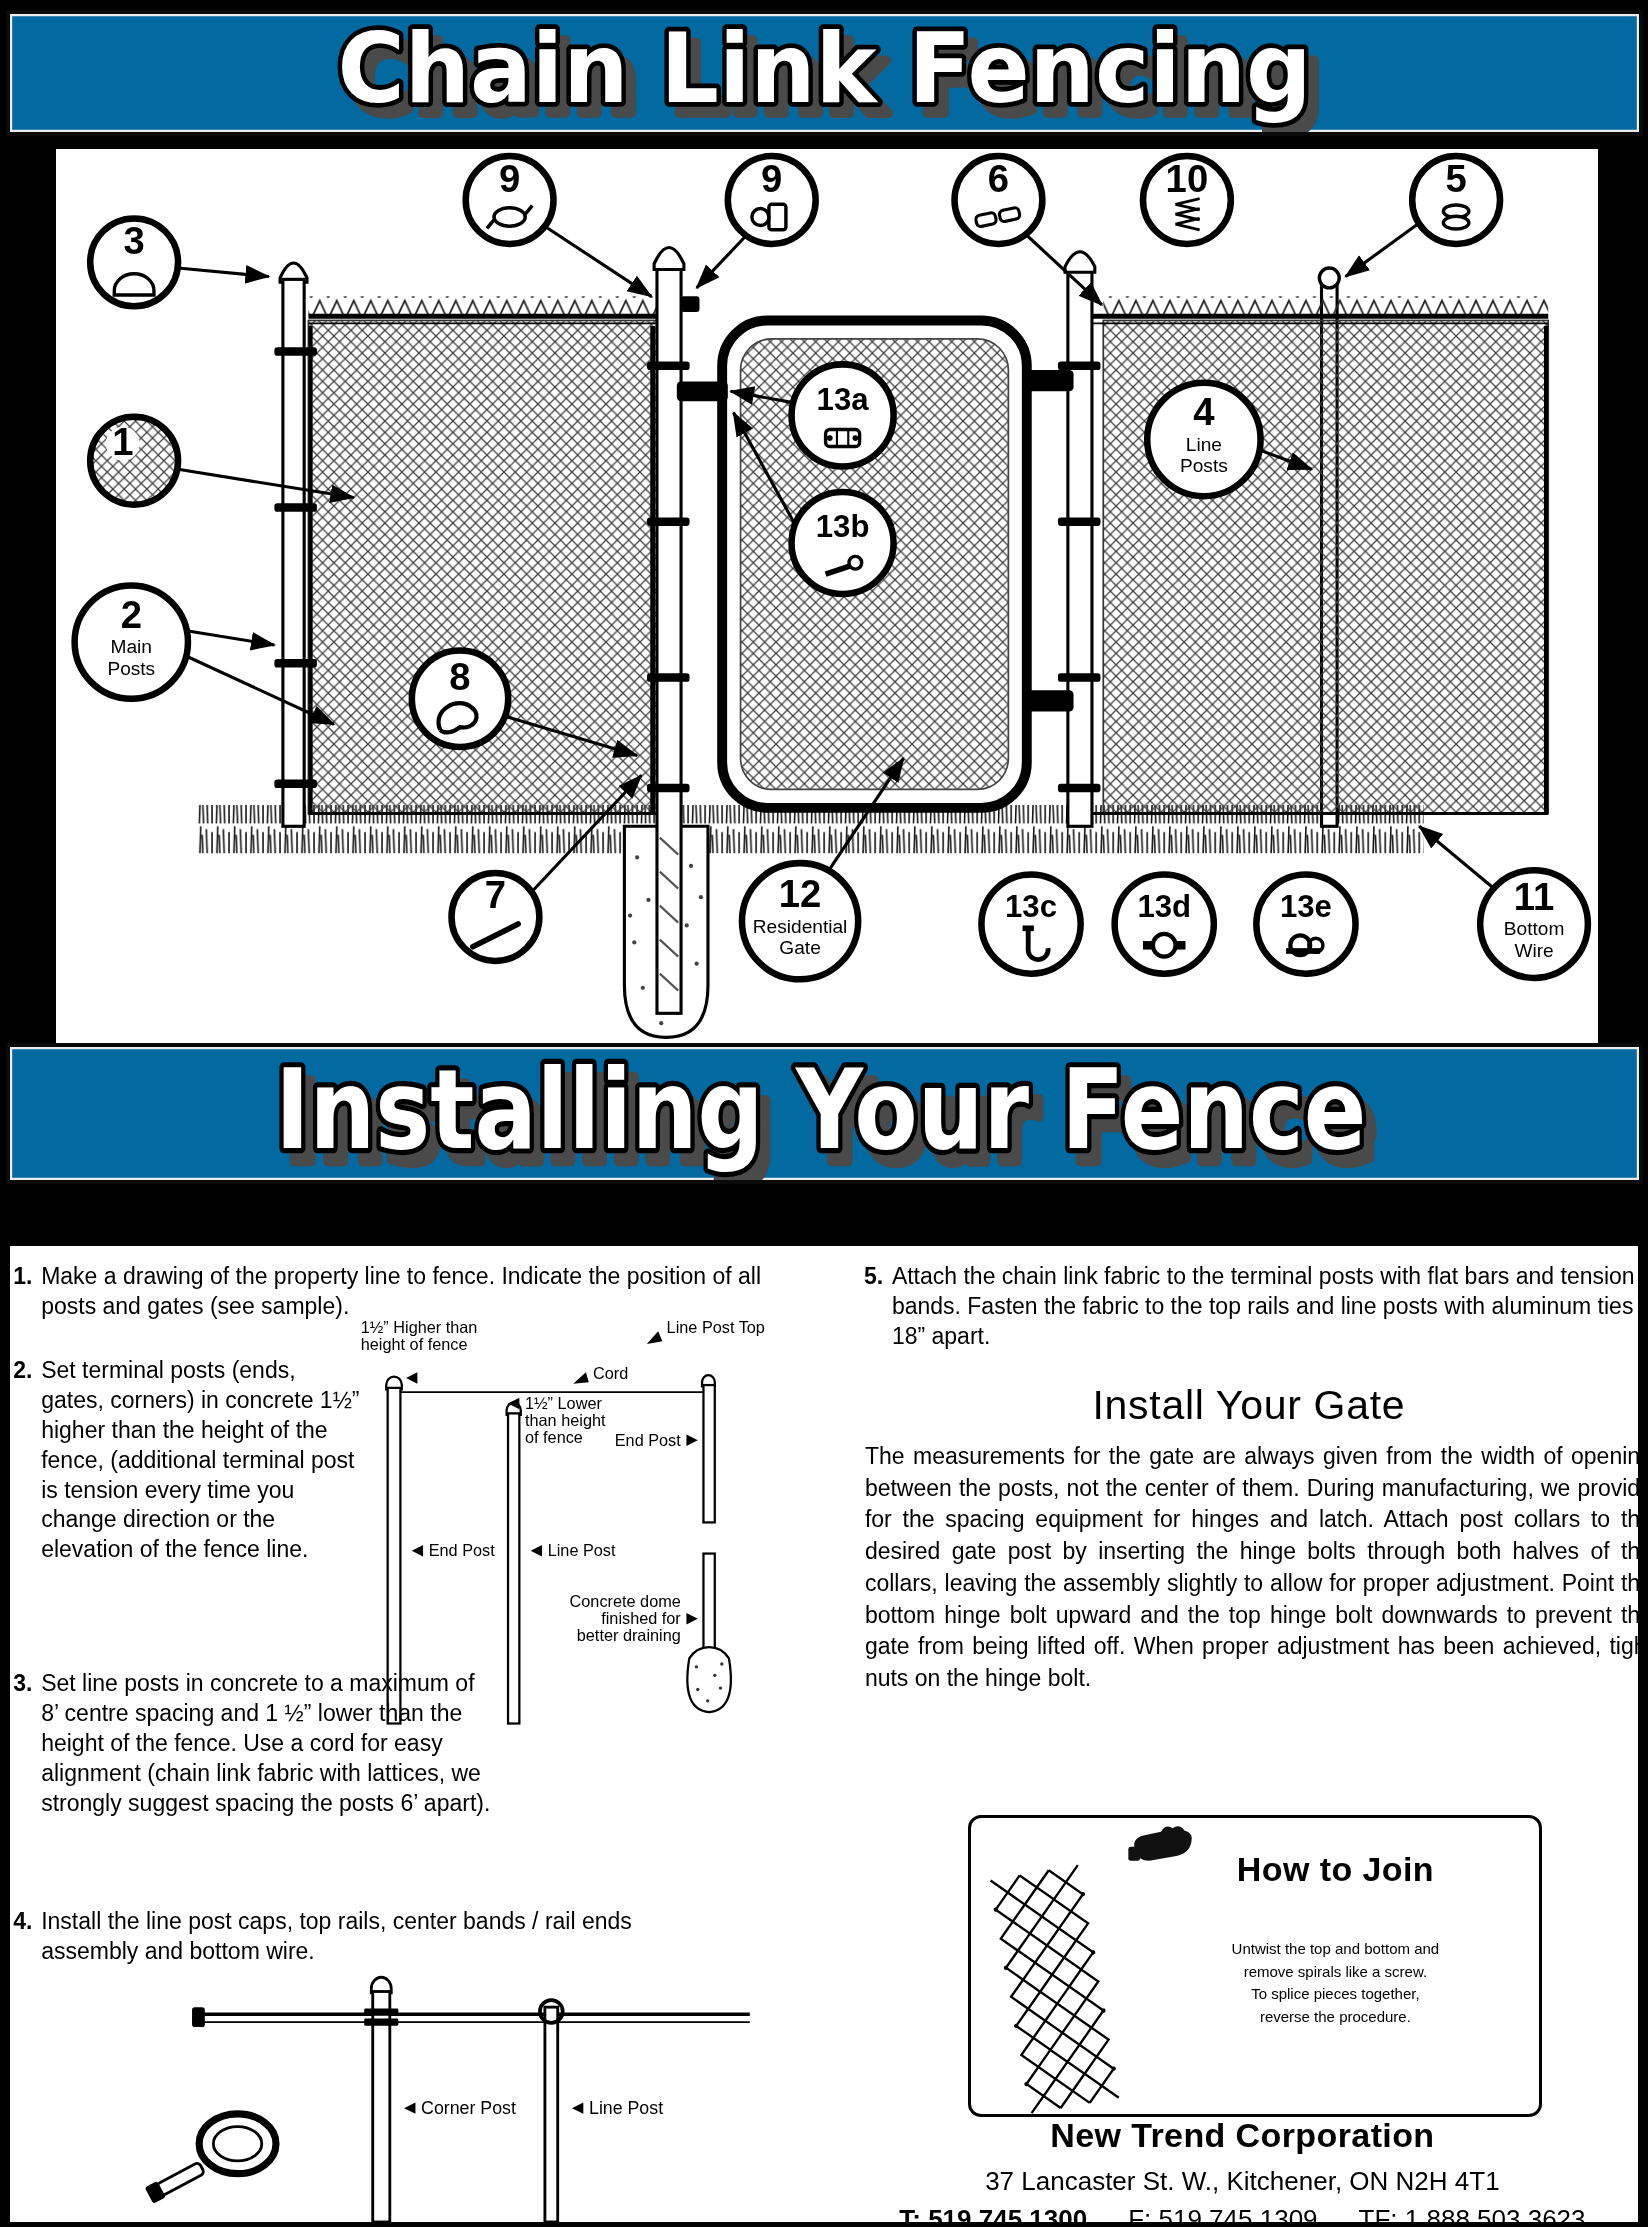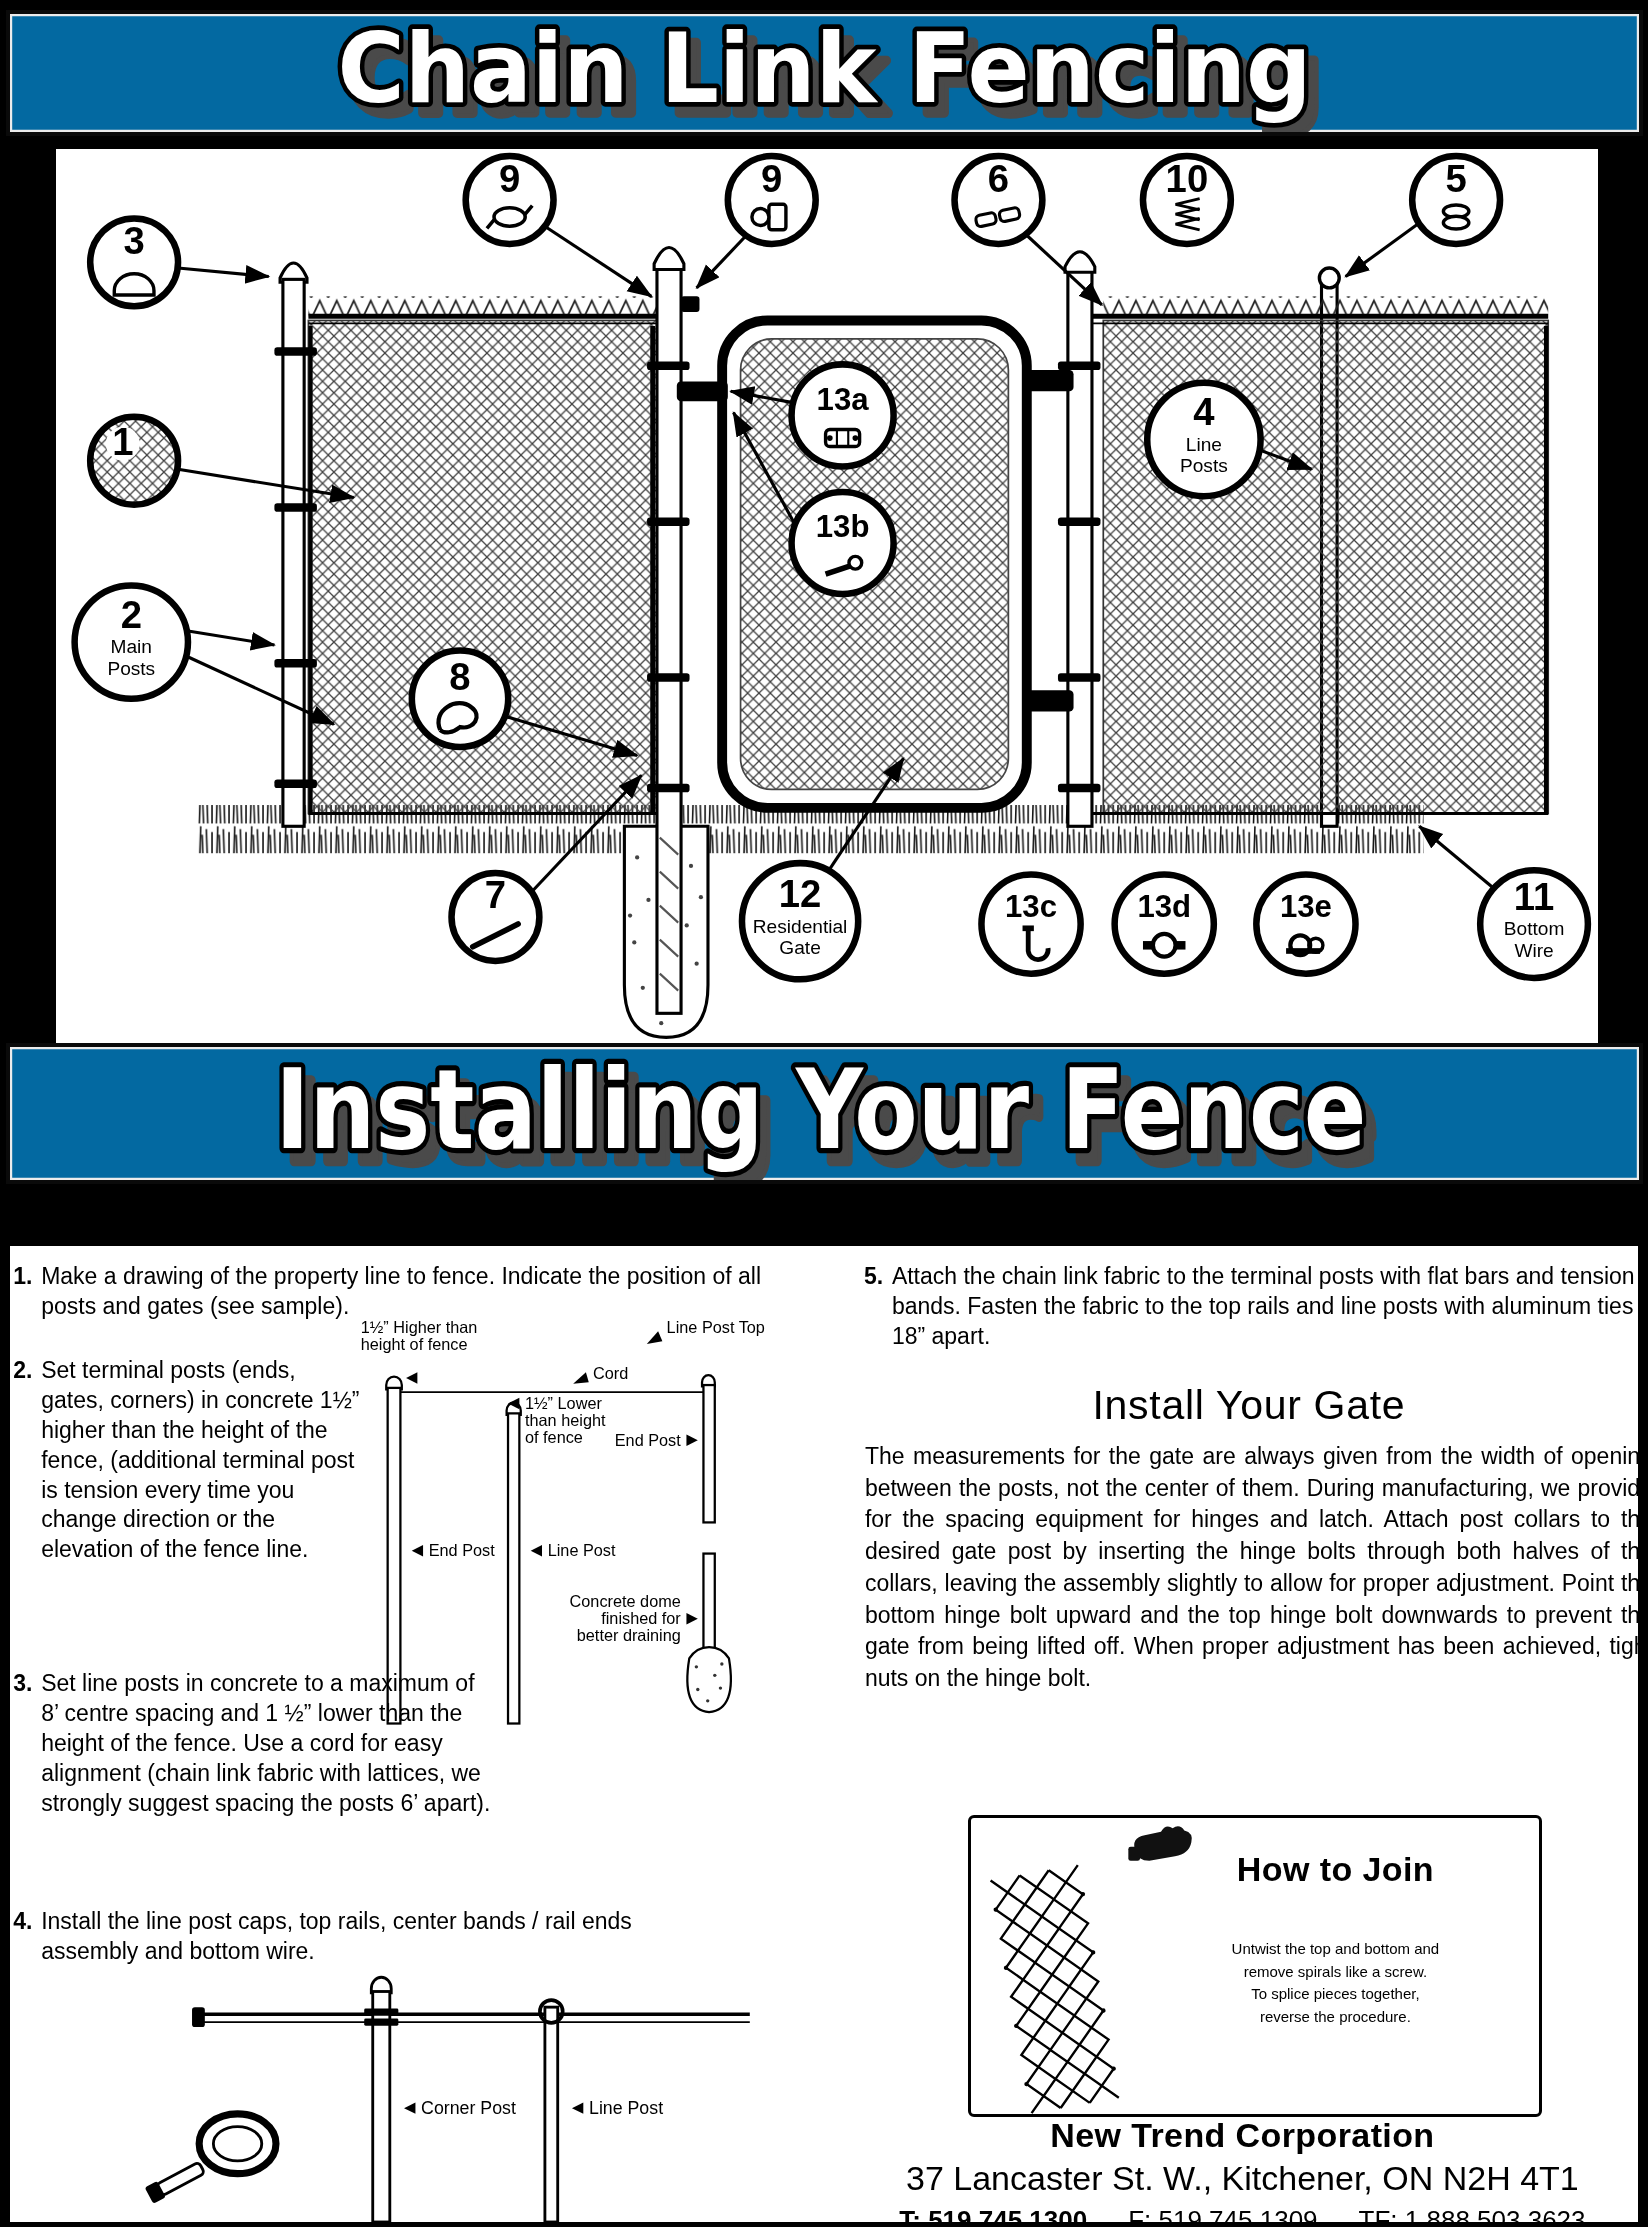--- a/index.html
+++ b/index.html
@@ -45,31 +45,31 @@
   #s5{left:858px;top:16px;width:779px}
   #pd{position:absolute;left:343px;top:64px;width:454px;height:439px}
   #cd{position:absolute;left:62px;top:727px;width:692px;height:249px}
 
   #gate-title{position:absolute;left:858px;top:136px;width:770px;text-align:center;
               font-size:41px;font-weight:normal;letter-spacing:0.7px}
   #gate-body{position:absolute;left:859px;top:195px;width:788px;font-size:23px;
              line-height:1.38;text-align:justify}
 
   #join-box{position:absolute;left:962px;top:569px;width:574px;height:302px;
-            border:3.7px solid #000;border-radius:6px;background:#fff}
+            border:3.7px solid #000;border-radius:13px;background:#fff}
   #jb-hand{position:absolute;left:155px;top:2.9px;width:70px;height:47px}
   #jb-fabric{position:absolute;left:8.8px;top:47px;width:151px;height:246px;transform:rotate(-10deg)}
   #jb-title{position:absolute;left:167px;top:32px;width:395px;text-align:center;
             font-weight:bold;font-size:34px;line-height:1.14;letter-spacing:0.4px}
   #jb-body{position:absolute;left:174px;top:120px;width:381px;font-size:15px;
            line-height:1.5;text-align:center}
 
   #footer{position:absolute;left:834px;top:870px;width:805px;text-align:center}
   .fc{font-size:34px;font-weight:bold;letter-spacing:0.4px}
-  .fa{font-size:34px;margin-top:4px}
+  .fa{font-size:26px;margin-top:11px}
   .fp{font-size:26px;margin-top:7.3px;display:flex;justify-content:center;gap:41px}
   .fp .t{font-weight:bold}
 
   
   .edge{position:absolute;background:#000;z-index:50}
   #edge-l{left:0;top:1237px;width:10.2px;height:990px}
   #edge-r{right:0;top:1237px;width:10.2px;height:990px}
 </style>
 </head>
 <body>

